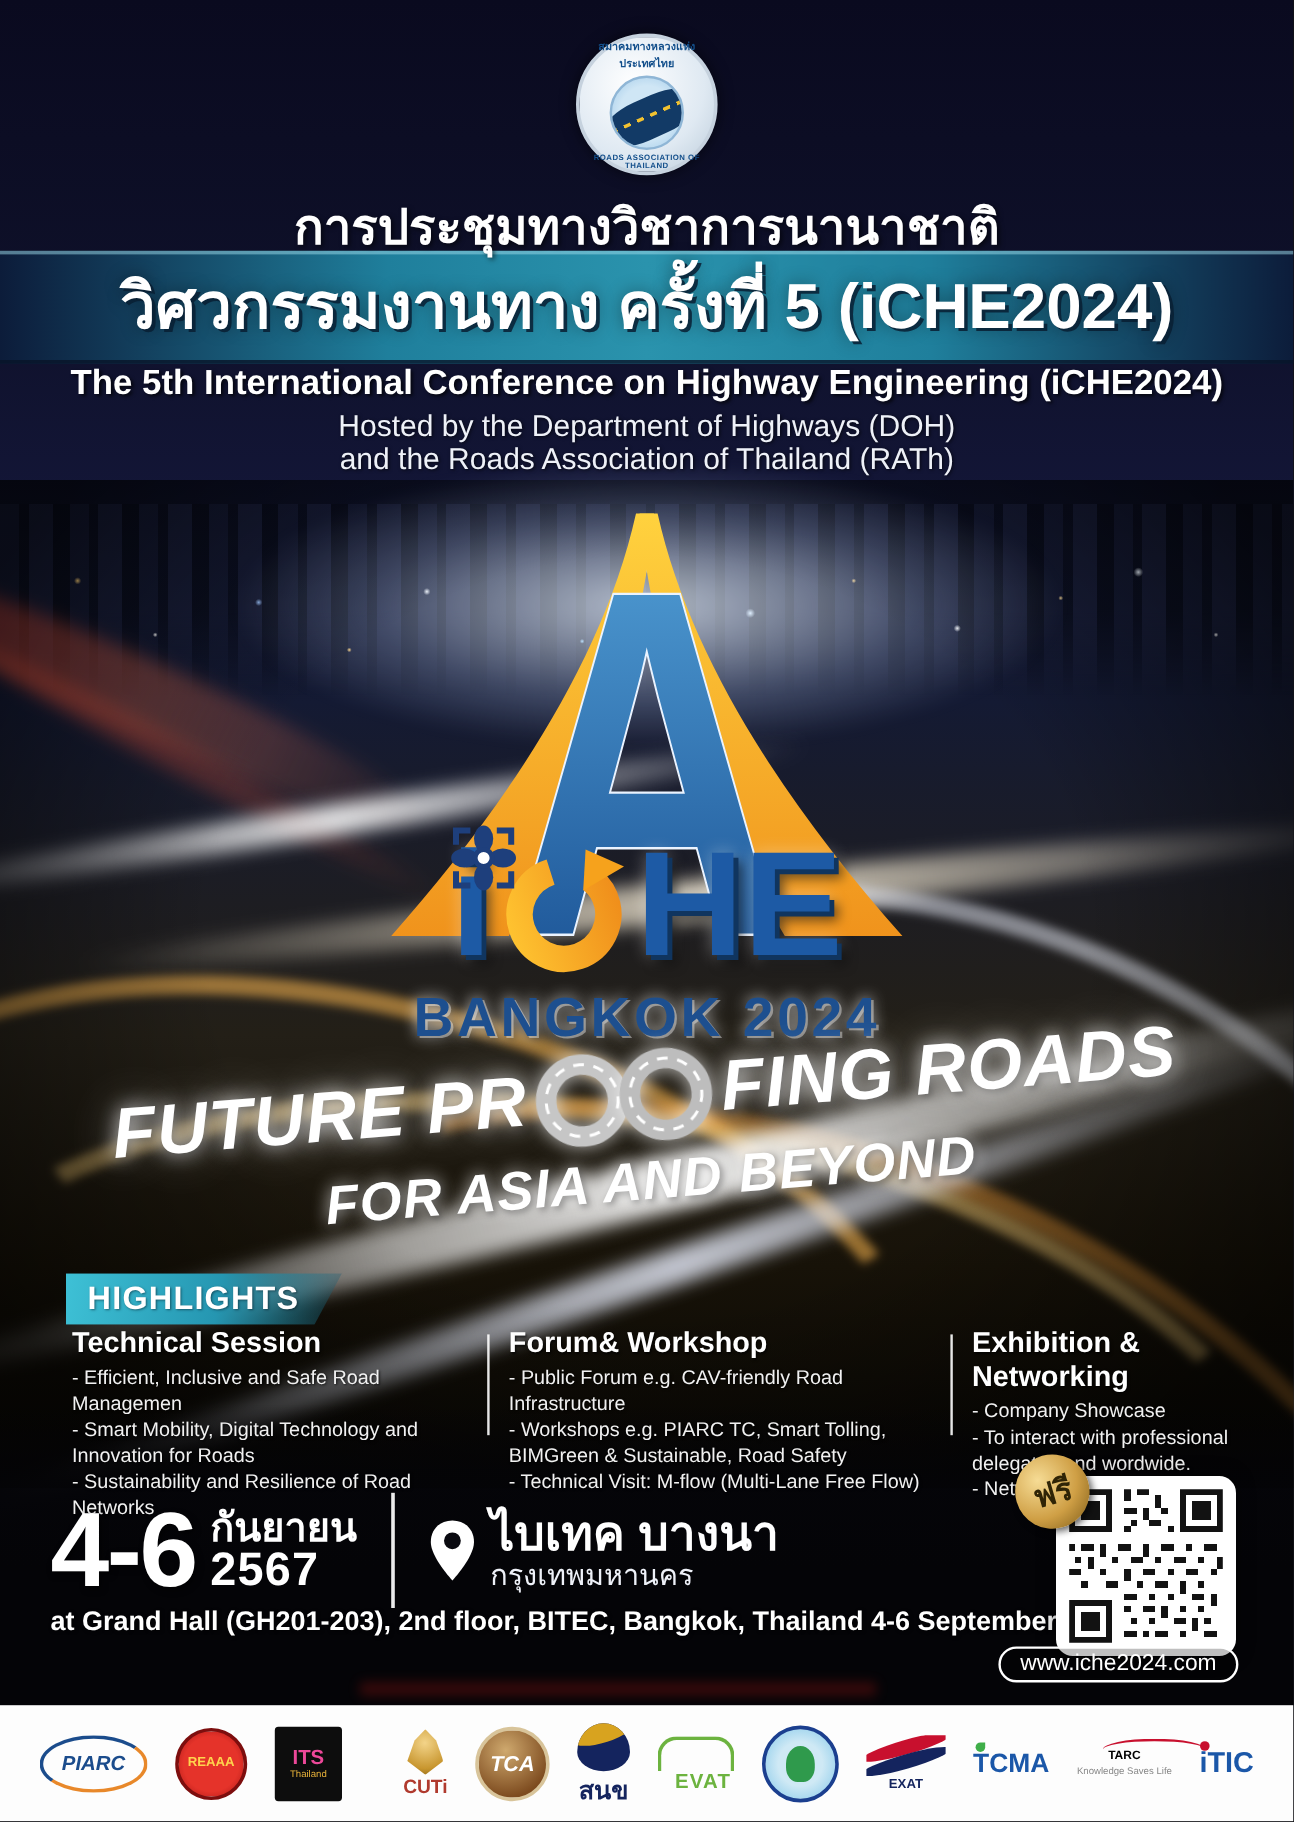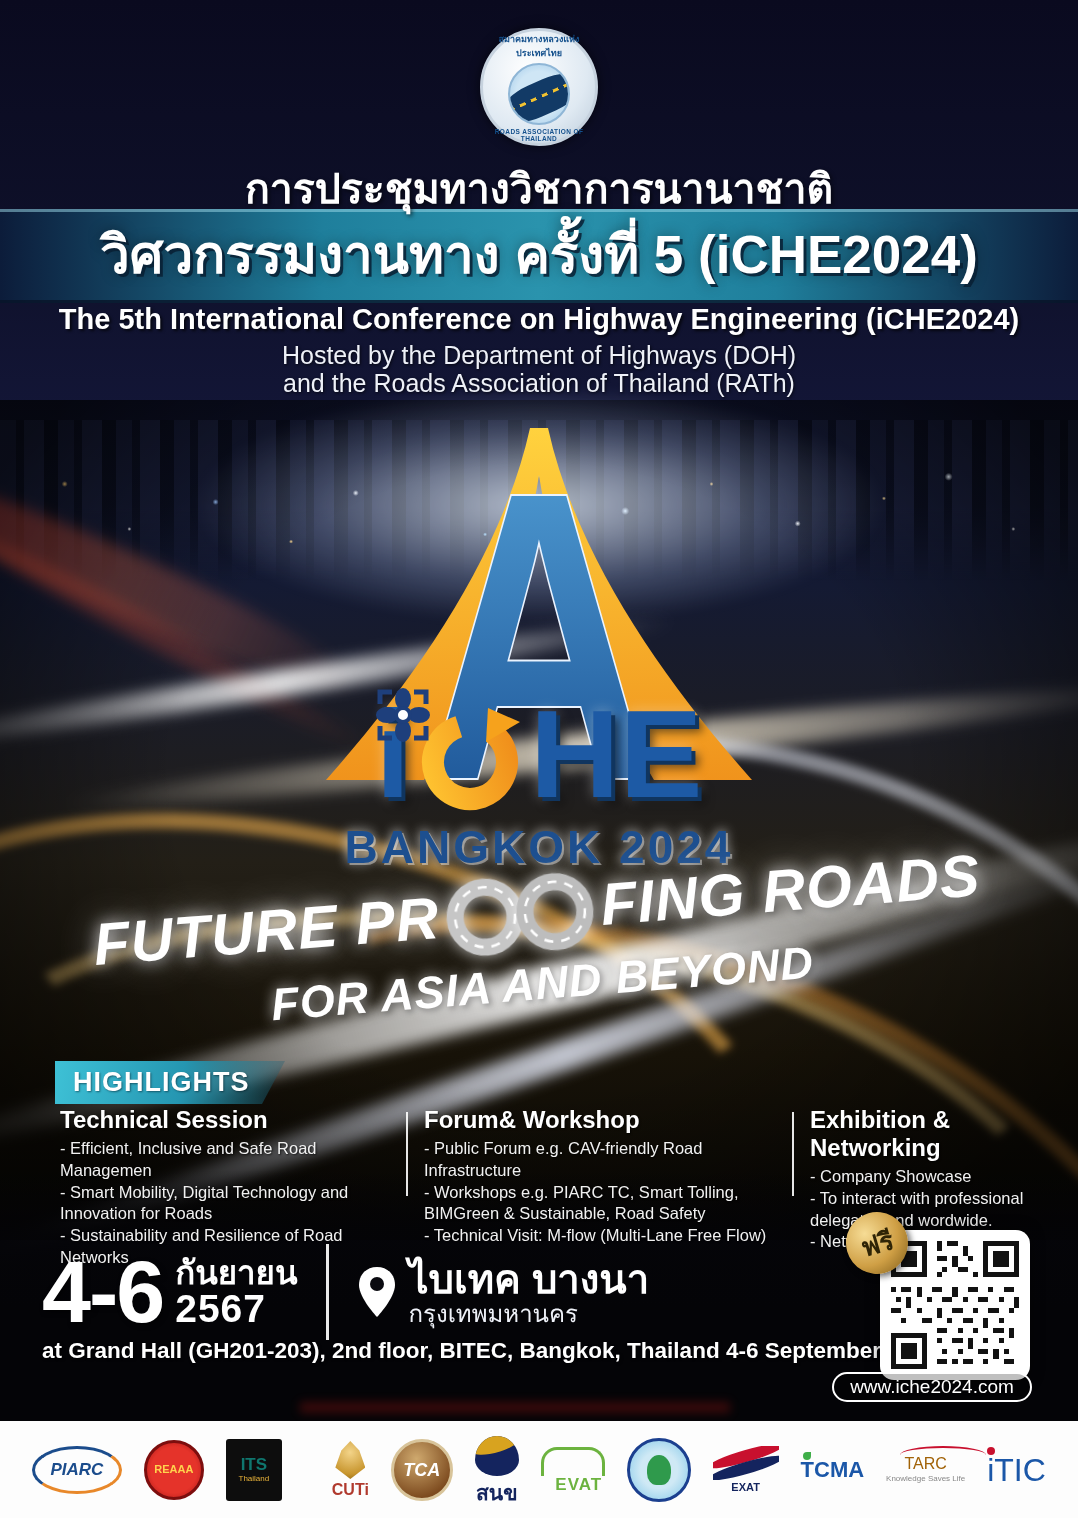--- a/index.html
+++ b/index.html
@@ -152,21 +152,21 @@
     display:flex;align-items:center;justify-content:space-evenly;padding:0 10px;box-sizing:border-box;}
   .sp{display:flex;flex-direction:column;align-items:center;justify-content:center;text-align:center;line-height:1;}
   .sp-piarc .shape{width:84px;height:42px;border-radius:50%;border:3px solid;
     border-color:#1b4c8c #e8882a #e8882a #1b4c8c;display:flex;align-items:center;justify-content:center;}
   .sp-piarc .lab{font-size:17px;font-weight:800;font-style:italic;color:#1b4c8c;}
   .sp-reaaa .shape{width:54px;height:54px;border-radius:50%;background:radial-gradient(circle,#e5332a 60%,#a31414);
     border:3px solid #7d0e0e;display:flex;align-items:center;justify-content:center;}
   .sp-reaaa .lab{font-size:11px;font-weight:800;color:#ffd34d;}
   .sp-its .shape{width:56px;height:62px;background:#0d0d0d;border-radius:3px;
     display:flex;flex-direction:column;align-items:center;justify-content:center;gap:2px;}
-  .sp-its .lab{font-size:17px;font-weight:800;color:#0f766e;} .sp-its .sub{font-size:8px;color:#e9b33a;}
+  .sp-its .lab{font-size:17px;font-weight:800;color:#ec4899;} .sp-its .sub{font-size:8px;color:#e9b33a;}
   .sp-cuti{gap:3px;margin-left:28px;}
   .sp-cuti .shape{width:30px;height:38px;background:radial-gradient(circle at 50% 30%,#f3d489,#c8962f 70%,#8a6414);
     clip-path:polygon(50% 0,80% 25%,100% 70%,50% 100%,0 70%,20% 25%);}
   .sp-cuti .lab{font-size:16px;font-weight:800;color:#b03a2e;}
   .sp-tca .shape{width:56px;height:56px;border-radius:50%;border:3px solid #d8c49a;
     background:radial-gradient(circle at 40% 30%,#cfa96e,#7d4b1f 75%);display:flex;align-items:center;justify-content:center;}
   .sp-tca .lab{font-size:18px;font-weight:800;font-style:italic;color:#fff;}
   .sp-otp{flex-direction:column;gap:6px;justify-content:space-between;}
   .sp-otp .shape{width:44px;height:40px;border-radius:50% 50% 50% 50%/60% 60% 40% 40%;position:relative;overflow:hidden;
     background:#14245e;}
@@ -181,25 +181,25 @@
   .sp-exat{gap:2px;}
   .sp-exat .shape{width:66px;height:34px;position:relative;overflow:hidden;}
   .sp-exat .shape::before{content:"";position:absolute;left:-6px;top:4px;width:78px;height:12px;background:#c8102e;
     border-radius:50%;transform:rotate(-16deg);}
   .sp-exat .shape::after{content:"";position:absolute;left:-6px;top:16px;width:78px;height:12px;background:#14245e;
     border-radius:50%;transform:rotate(-16deg);}
   .sp-exat .lab{font-size:11px;font-weight:800;color:#14245e;}
   .sp-tcma .lab{font-size:22px;font-weight:800;color:#1b57a8;position:relative;}
   .sp-tcma .lab::before{content:"";position:absolute;left:2px;top:-7px;width:8px;height:8px;background:#3fae49;
     border-radius:50% 0 50% 50%;}
-  .sp-tarc .lab{font-size:16px;font-weight:400;color:#a16207;position:relative;}
+  .sp-tarc .lab{font-size:10px;font-weight:700;color:#000000;position:relative;}
   .sp-tarc .lab::before{content:"";position:absolute;left:-4px;top:-10px;width:86px;height:16px;
     border-top:2.5px solid #c8102e;border-radius:50%;}
   .sp-tarc .sub{font-size:8px;color:#888;margin-top:3px;}
-  .sp-itic .lab{font-size:32px;font-weight:400;color:#1b57a8;position:relative;}
+  .sp-itic .lab{font-size:24px;font-weight:700;color:#1b57a8;position:relative;}
   .sp-itic .lab::before{content:"";position:absolute;left:0;top:-7px;width:8px;height:8px;background:#c8102e;border-radius:50%;}
 </style>
 </head>
 <body>
 
 <div class="poster">
 
   <div class="bg-top"></div>
   <div class="photo">
     <div class="skyline"></div>

